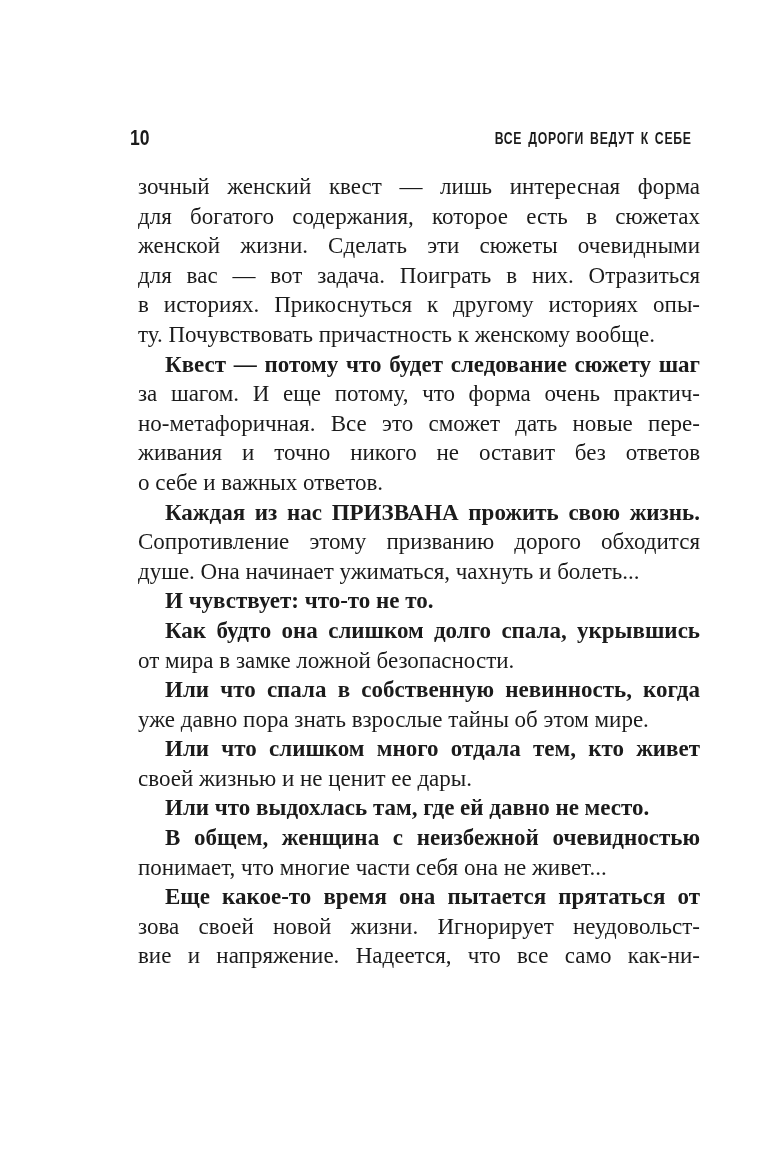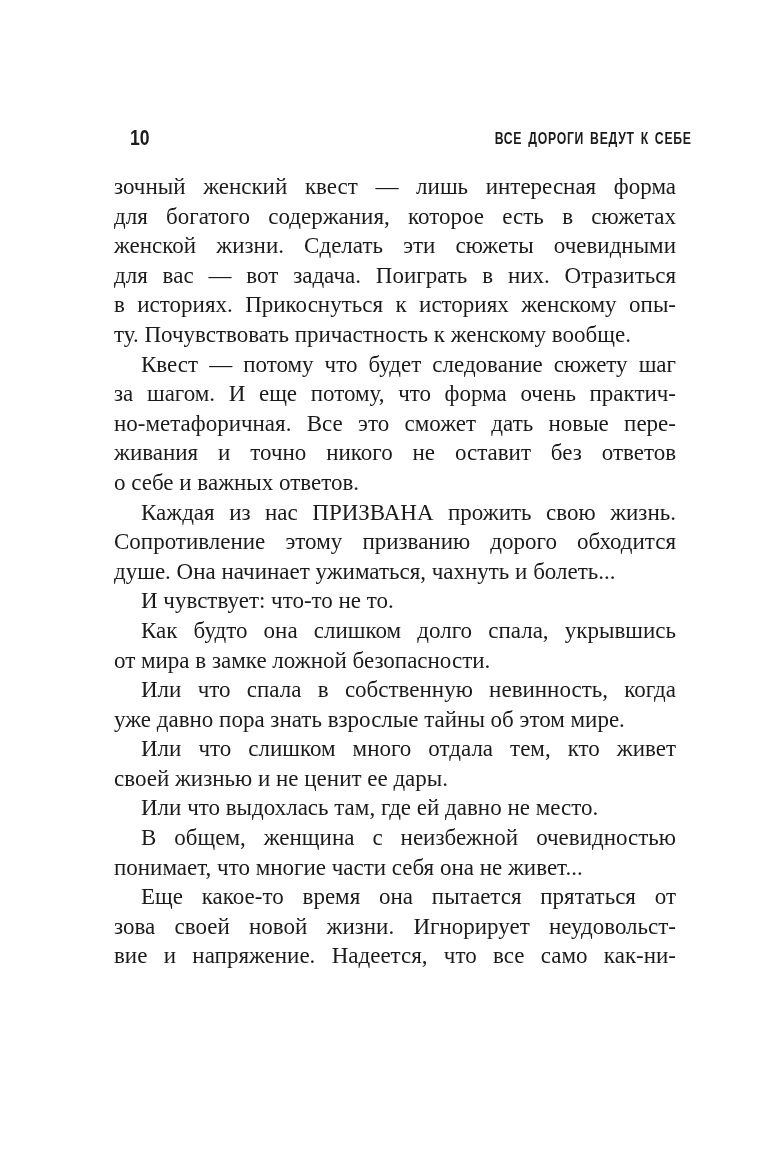--- a/index.html
+++ b/index.html
@@ -44,35 +44,36 @@
     letter-spacing: 0.06em;
     word-spacing: 0.15em;
     transform: scaleX(0.72);
     transform-origin: right top;
     white-space: nowrap;
     margin-top: 1px;
   }
   
   .body-text {
     position: absolute;
-    left: 114px;
+    left: 138px;
     top: 145px;
     width: 562px;
     font-size: 23px;
     line-height: 29.6px;
   }
   .line {
     text-align: justify;
     text-align-last: justify;
   }
   .line.pend {
     text-align-last: left;
   }
   .line.ind {
     text-indent: 27px;
+    font-weight: bold;
   }
   .heading {
     text-align: center;
     line-height: 32px;
     margin-top: 37px;
     margin-bottom: 22px;
   }
   .heading > span {
     display: inline-block;
     font-family: "Liberation Sans", sans-serif;
@@ -89,21 +90,21 @@
 <div class="page">
   <div class="pg-header">
     <span class="folio">10</span>
     <span class="running">ВСЕ ДОРОГИ ВЕДУТ К СЕБЕ</span>
   </div>
   <div class="body-text">
       <div class="line">зочный женский квест — лишь интересная форма</div>
       <div class="line">для богатого содержания, которое есть в сюжетах</div>
       <div class="line">женской жизни. Сделать эти сюжеты очевидными</div>
       <div class="line">для вас — вот задача. Поиграть в них. Отразиться</div>
-      <div class="line">в историях. Прикоснуться к историях женскому опы-</div>
+      <div class="line">в историях. Прикоснуться к другому историях опы-</div>
       <div class="line pend">ту. Почувствовать причастность к женскому вообще.</div>
       <div class="line ind">Квест — потому что будет следование сюжету шаг</div>
       <div class="line">за шагом. И еще потому, что форма очень практич-</div>
       <div class="line">но-метафоричная. Все это сможет дать новые пере-</div>
       <div class="line">живания и точно никого не оставит без ответов</div>
       <div class="line pend">о себе и важных ответов.</div>
       <div class="line ind">Каждая из нас ПРИЗВАНА прожить свою жизнь.</div>
       <div class="line">Сопротивление этому призванию дорого обходится</div>
       <div class="line pend">душе. Она начинает ужиматься, чахнуть и болеть...</div>
       <div class="line ind pend">И чувствует: что-то не то.</div>

